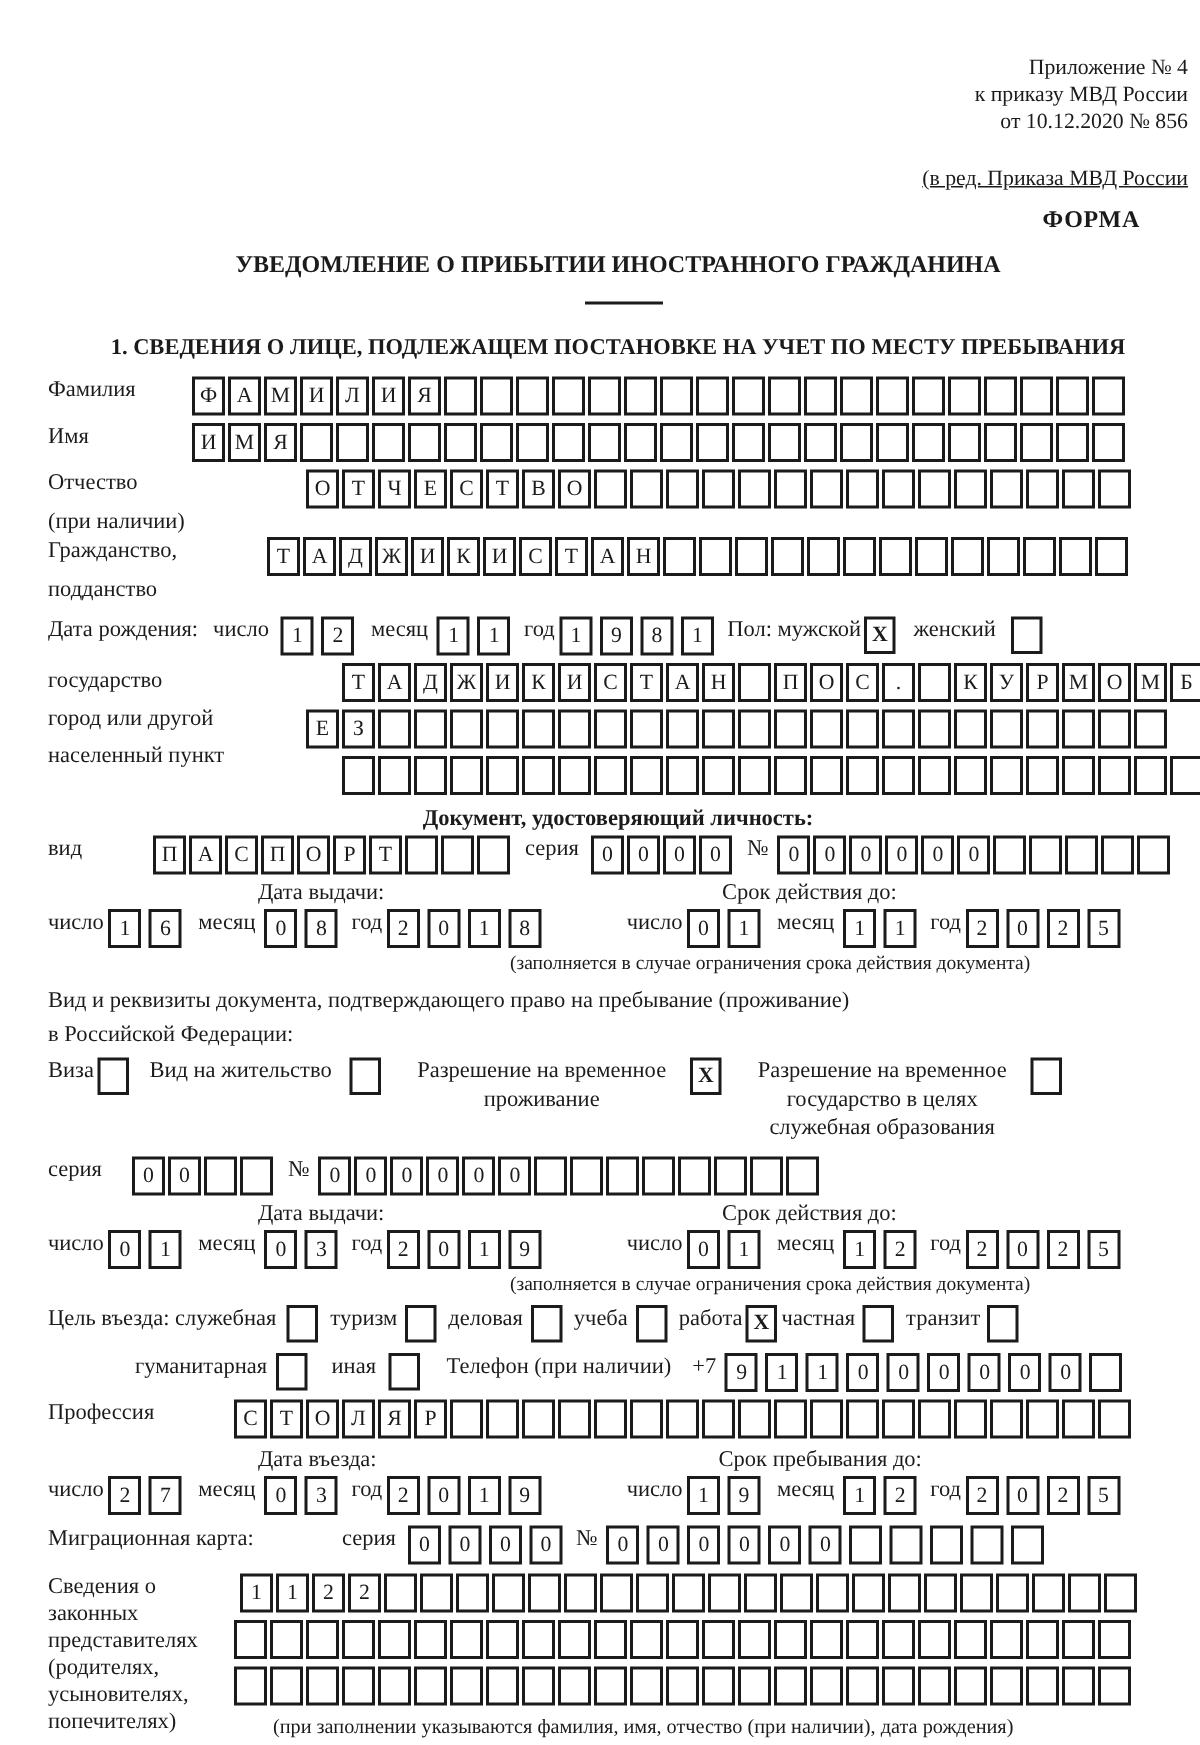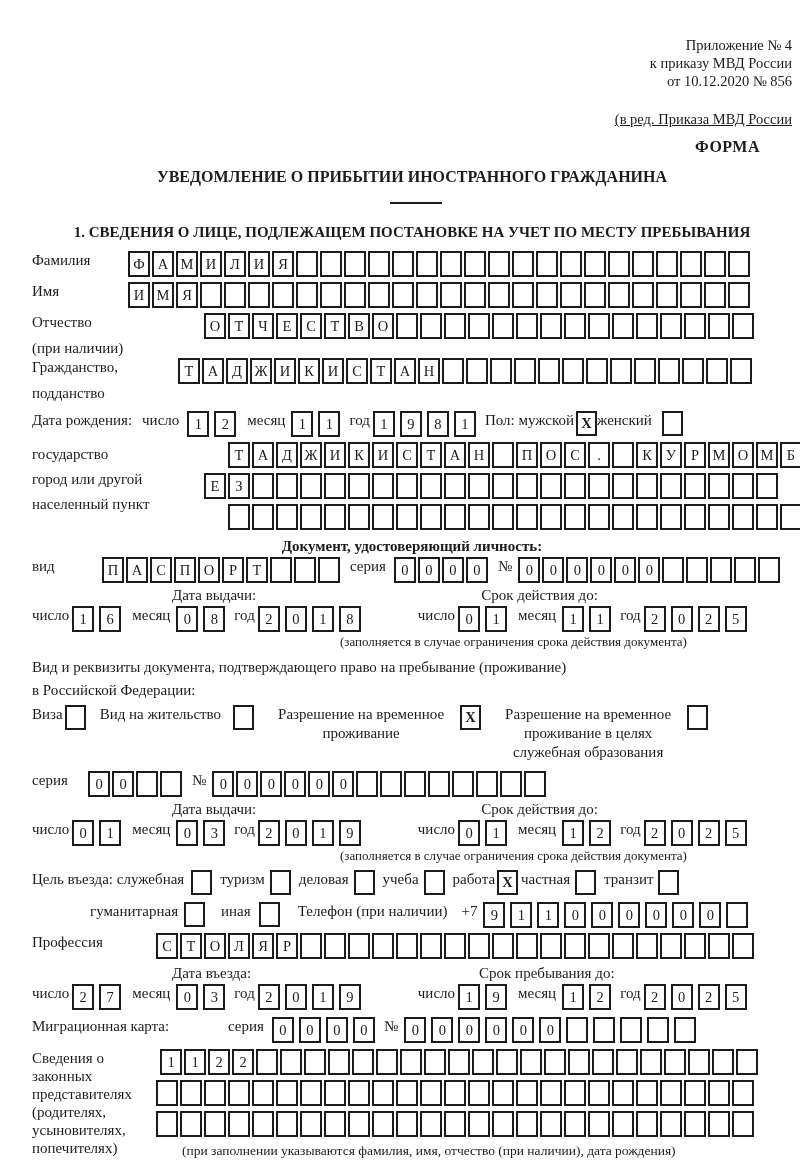--- a/index.html
+++ b/index.html
@@ -190,21 +190,21 @@
         </div>
         <span class="f-text" style="margin-left: 4px; margin-right: 3px;">год</span>
         <div class="cellrow sp">
           <div class="cell">1</div>
           <div class="cell">9</div>
           <div class="cell">8</div>
           <div class="cell">1</div>
         </div>
         <span class="f-text" style="margin-left: 4px; margin-right: 2px;">Пол: мужской</span>
         <div class="checkbox">X</div>
-        <span class="f-text" style="margin-left: 0; margin-right: 10px;">женский</span>
+        <span class="f-text" style="margin-left: 12px; margin-right: 10px;">женский</span>
         <div class="checkbox"></div>
       </div>
       <div class="form-row top" style="margin-top: 5px;">
         <div class="vlabel" style="width: 172px;">
           <div style="line-height: 25px;">государство</div>
           <div style="line-height: 25px;">город или другой</div>
           <div style="line-height: 25px;">населенный пункт</div>
         </div>
         <div class="stack">
           <div class="cellrow" style="margin-left: 24px;">
@@ -384,21 +384,21 @@
         <div class="checkbox"></div>
         <span class="f-text" style="margin-left: 14px; margin-right: 12px;">Вид на жительство</span>
         <div class="checkbox"></div>
         <div class="vlabel" style="width: 186px; text-align: center; margin-left: 14px; margin-right: 6px;">
           <div style="line-height: 19px;">Разрешение на временное</div>
           <div style="line-height: 19px;">проживание</div>
         </div>
         <div class="checkbox">X</div>
         <div class="vlabel" style="width: 186px; text-align: center; margin-left: 14px; margin-right: 6px;">
           <div style="line-height: 19px;">Разрешение на временное</div>
-          <div style="line-height: 19px;">проживание в целях</div>
+          <div style="line-height: 19px;">государство в целях</div>
           <div style="line-height: 19px;">служебная образования</div>
         </div>
         <div class="checkbox"></div>
       </div>
       <div class="form-row" style="margin-top: 9px;">
         <span class="f-label" style="width: 56px;">серия</span>
         <div class="cellrow">
           <div class="cell">0</div>
           <div class="cell">0</div>
           <div class="cell"></div>

